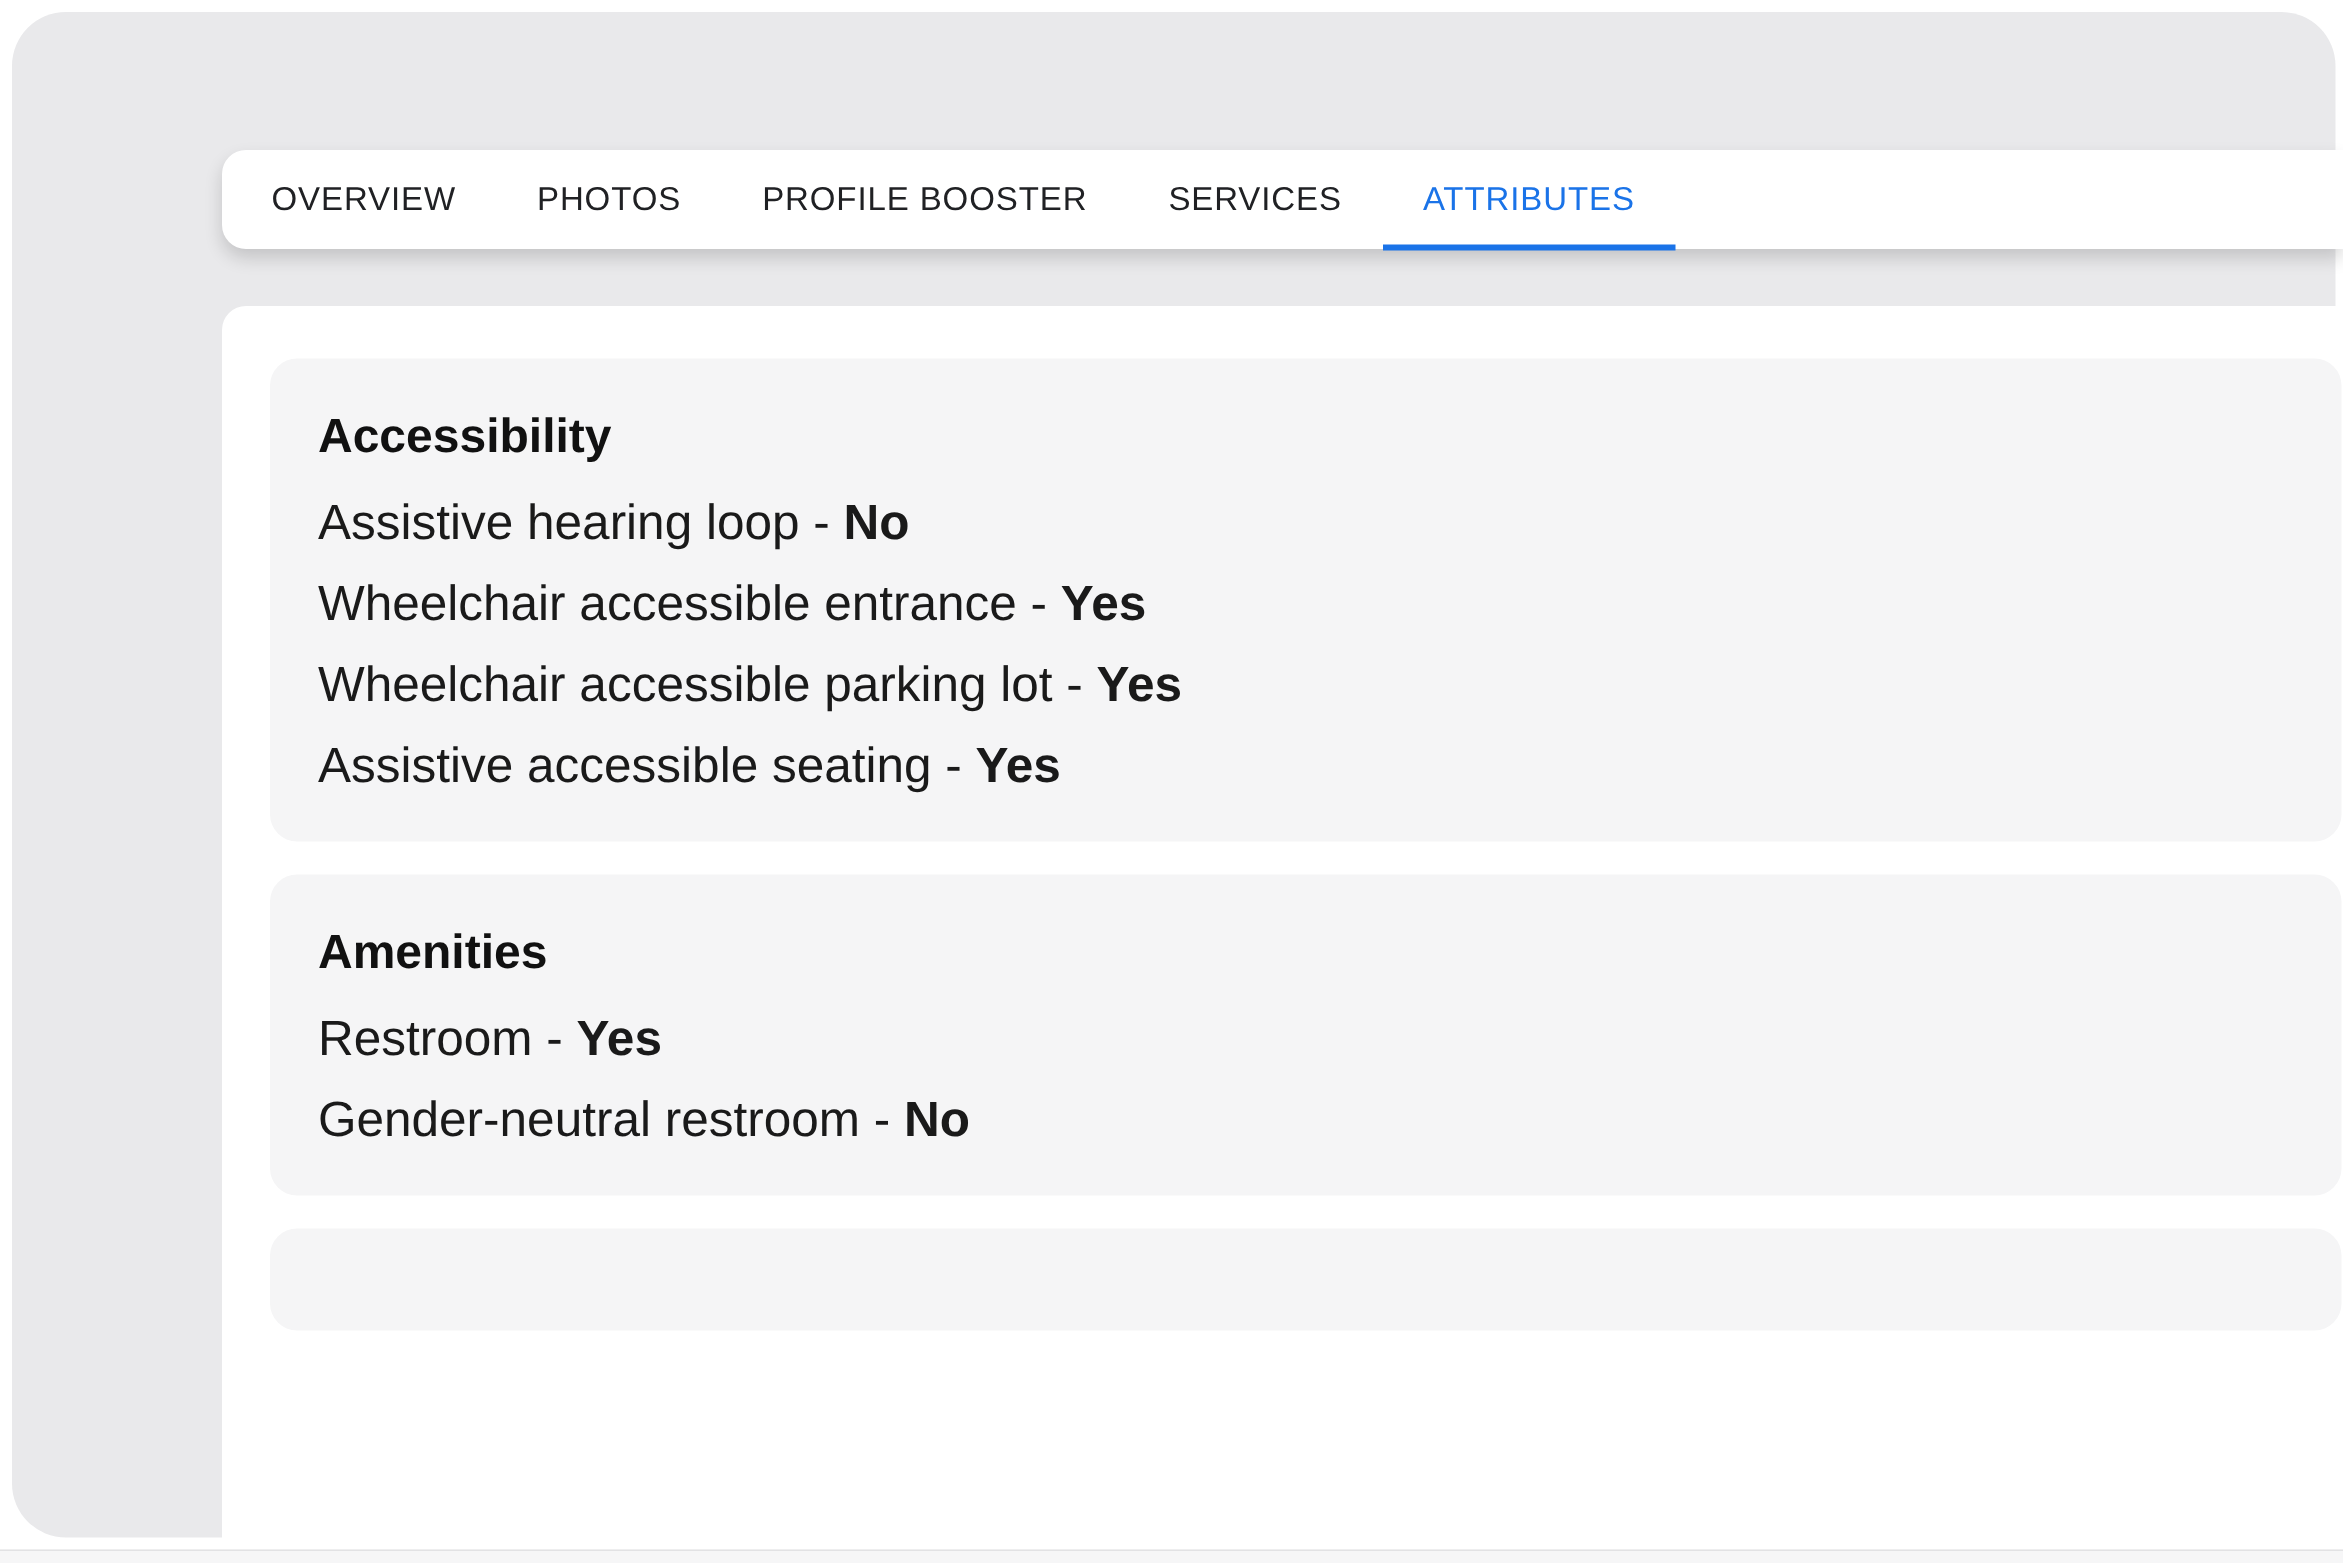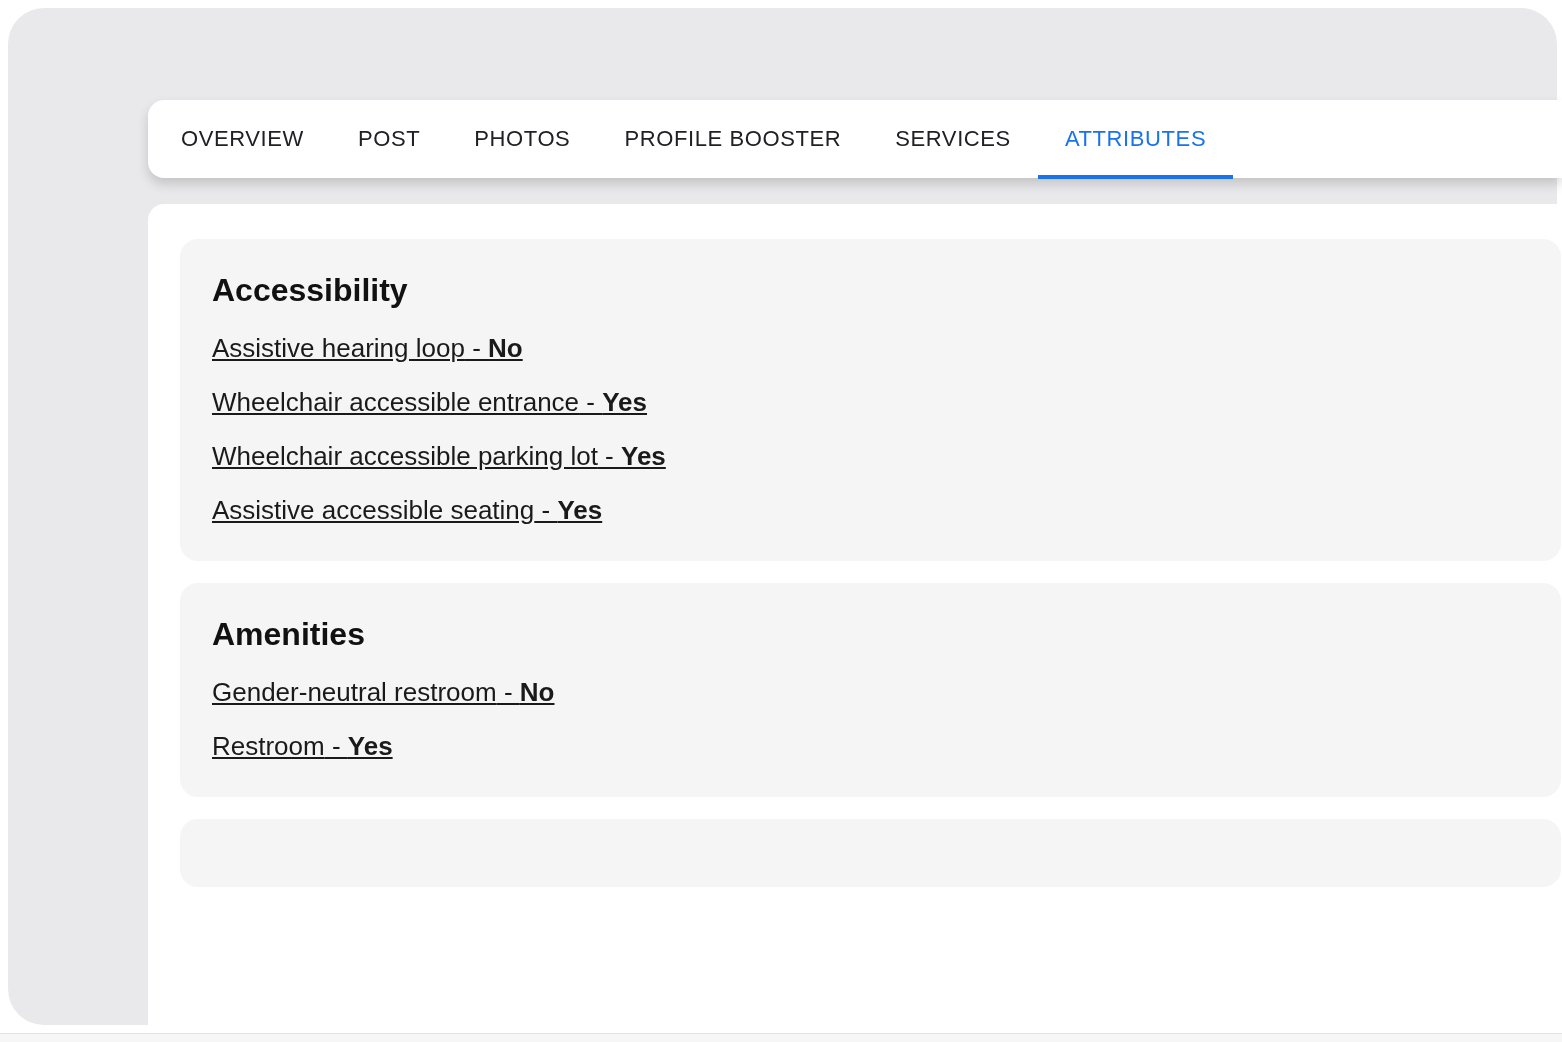--- a/index.html
+++ b/index.html
@@ -17,21 +17,21 @@
     left: 8px; top: 8px;
     width: 1549px; height: 1017px;
     background: var(--app-bg, #e9e9eb);
     border-radius: 36px;
   }
 
   
   .tabbar {
     position: absolute;
     left: 148px; top: 100px; right: 0;
-    height: 78px;
+    height: 66px;
     background: #ffffff;
     border-radius: 16px 0 0 16px;
     box-shadow: 0 6px 12px rgba(0,0,0,0.16);
     display: flex;
     align-items: stretch;
     padding-left: 6px;
     z-index: 3;
   }
   .tab {
     display: flex;
@@ -77,24 +77,23 @@
   }
   .card h2 {
     margin: 0;
     font-size: 32px;
     line-height: 38px;
     font-weight: 700;
     color: #111111;
   }
   .attr-item {
     margin-top: 24px;
-    font-size: 26px;
+    font-size: 33px;
     line-height: 30px;
     color: var(--body-text, #1a1a1a);
-    text-decoration: underline;
   }
   .attr-item .sep { white-space: pre; }
   .attr-item .val { font-weight: 700; }
 
   
   .bottom-strip {
     position: absolute;
     left: 0; right: 0; bottom: 0;
     height: 8px;
     background: #f6f6f7;
@@ -103,23 +102,20 @@
   }
 </style>
 </head>
 <body>
 
 <div class="app-bg"></div>
 
 <nav class="tabbar">
     <div class="tab">
     <span class="tab-label">OVERVIEW</span>
-  </div>
-    <div class="tab">
-    <span class="tab-label">POST</span>
   </div>
     <div class="tab">
     <span class="tab-label">PHOTOS</span>
   </div>
     <div class="tab">
     <span class="tab-label">PROFILE BOOSTER</span>
   </div>
     <div class="tab">
     <span class="tab-label">SERVICES</span>
   </div>
@@ -143,24 +139,24 @@
   </div>
         <div class="attr-item">
     <span class="lbl">Assistive accessible seating</span><span class="sep"> - </span><span class="val">Yes</span>
   </div>
       </div>
   </section>
     <section class="card">
     <h2>Amenities</h2>
     <div class="items">
         <div class="attr-item">
-    <span class="lbl">Gender-neutral restroom</span><span class="sep"> - </span><span class="val">No</span>
+    <span class="lbl">Restroom</span><span class="sep"> - </span><span class="val">Yes</span>
   </div>
         <div class="attr-item">
-    <span class="lbl">Restroom</span><span class="sep"> - </span><span class="val">Yes</span>
+    <span class="lbl">Gender-neutral restroom</span><span class="sep"> - </span><span class="val">No</span>
   </div>
       </div>
   </section>
     <section class="card">
   </section>
   </main>
 
 <div class="bottom-strip"></div>
 
 </body></html>

